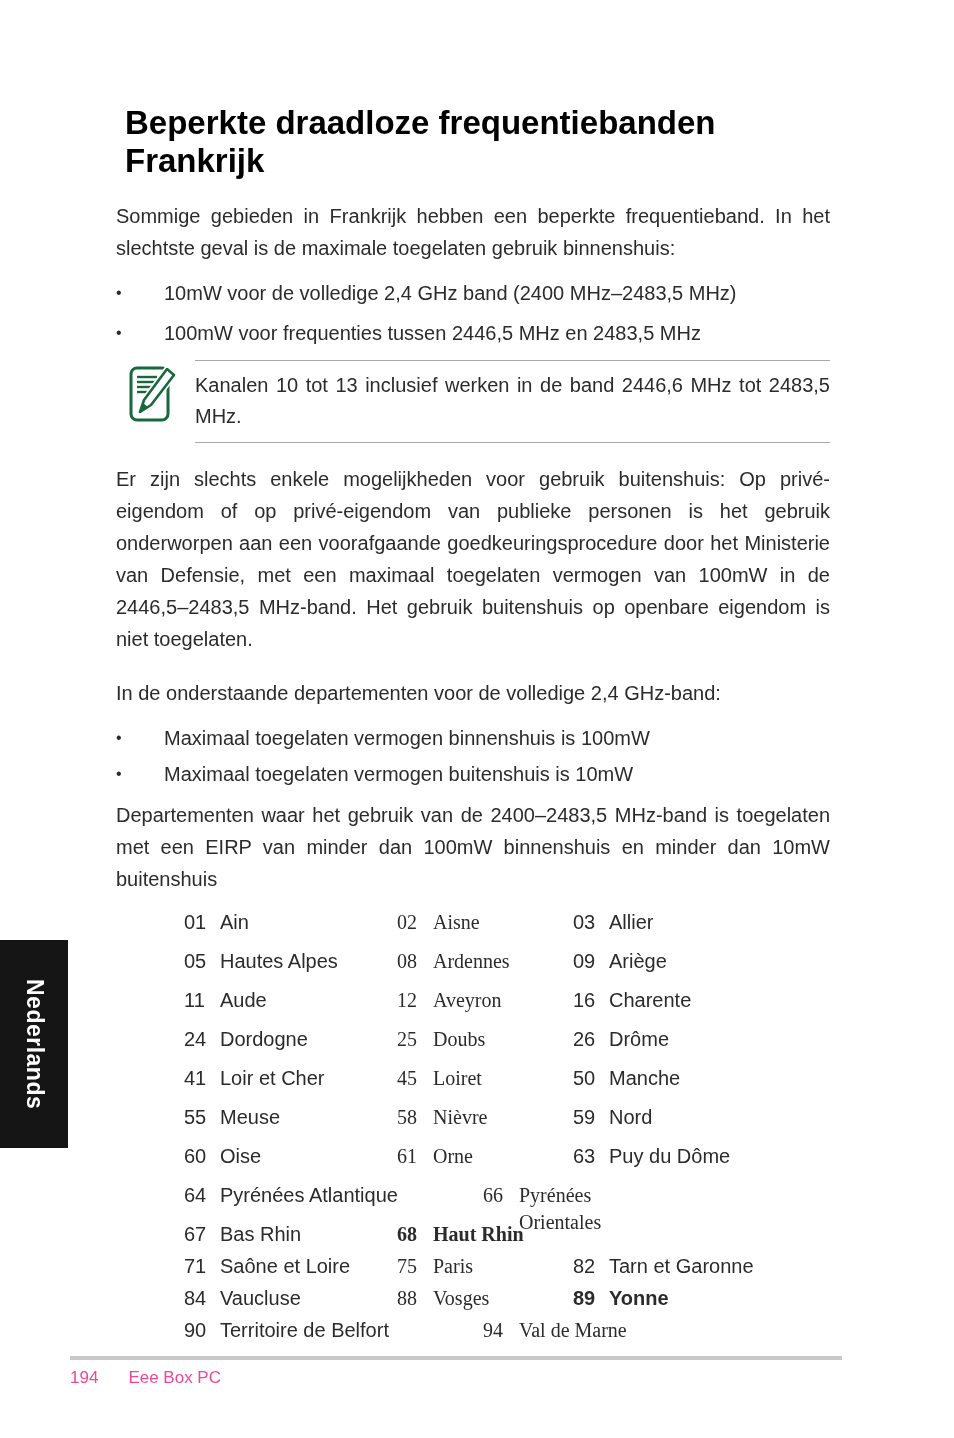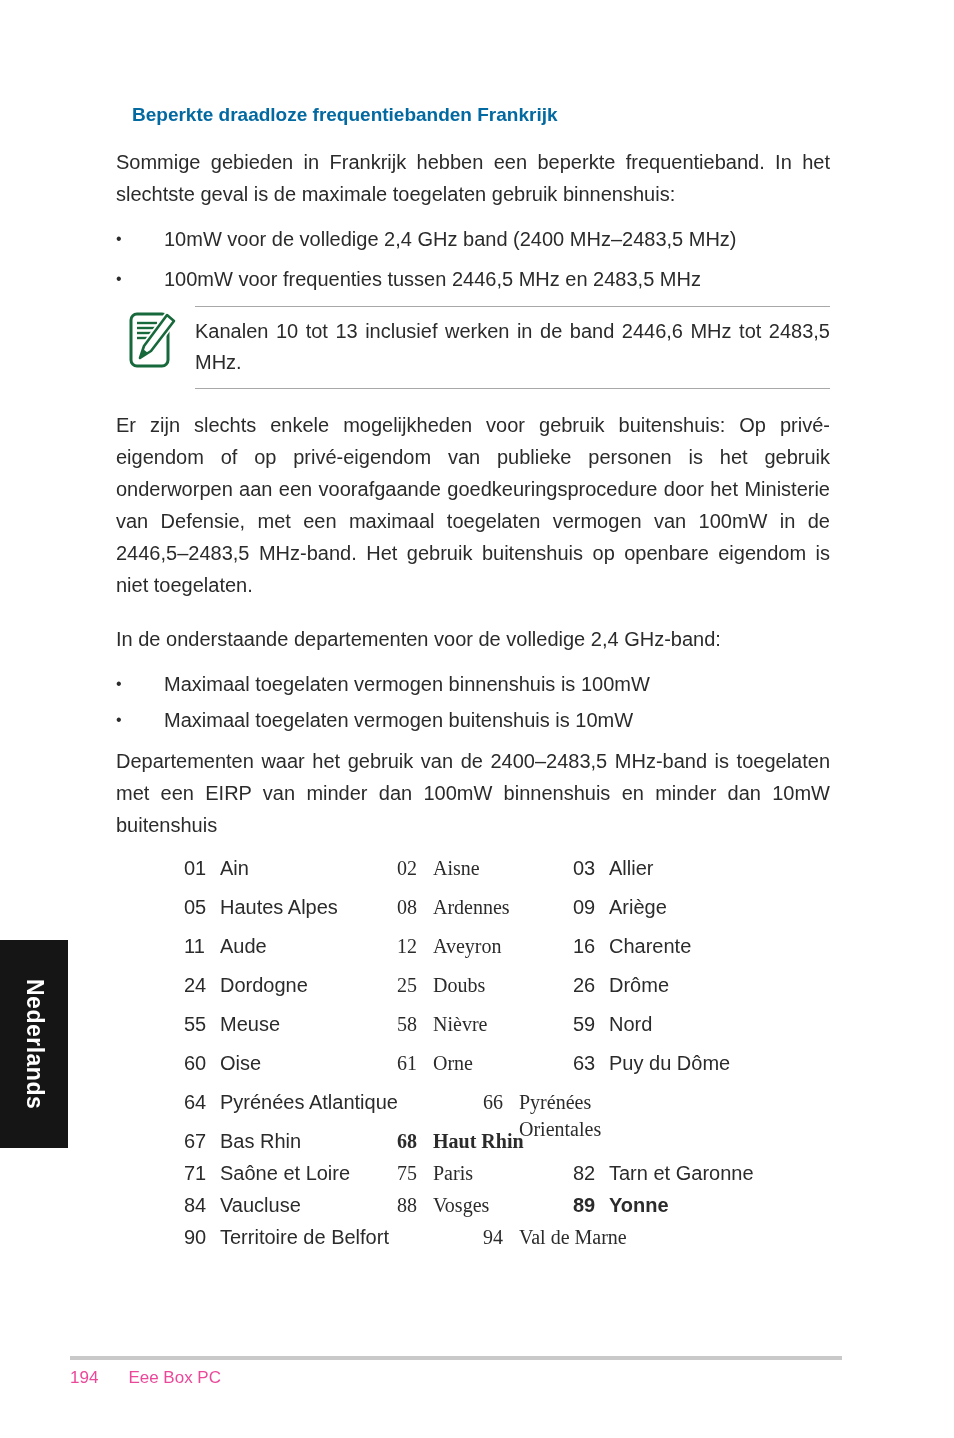--- a/index.html
+++ b/index.html
@@ -20,21 +20,21 @@
     background:var(--tab-bg);color:#fff;
     display:flex;align-items:center;justify-content:center;
   }
   .lang-tab span{
     writing-mode:vertical-rl;
     font-size:23px;font-weight:700;letter-spacing:.5px;white-space:nowrap;
   }
 
   
   .content{position:absolute;left:116px;top:104px;width:714px;}
-  h1.title{font-size:19px;font-weight:700;color:#0369a1;line-height:1.15;margin:0 0 20px 16px;}
+  h1.title{font-size:33px;font-weight:700;color:#000000;line-height:1.15;margin:0 0 20px 9px;}
   p.body{font-size:20px;line-height:32px;text-align:justify;margin:0 0 14px 0;}
   p.body.no-just{text-align:left;}
 
   ul.bullets{list-style:none;margin:4px 0 10px 0;}
   ul.bullets li{display:flex;font-size:20px;line-height:30px;margin-bottom:10px;}
   ul.bullets.tight li{margin-bottom:6px;}
   .bullet-glyph{width:48px;flex:none;font-size:16px;line-height:30px;color:var(--text);}
 
   
   .note{display:flex;align-items:flex-start;margin:12px 0 20px 0;}
@@ -182,20 +182,34 @@
             <span class="dept-num">25</span>
             <span class="dept-name">Doubs</span>
           </div>
           <div class="dept-cell">
             <span class="dept-num">26</span>
             <span class="dept-name">Drôme</span>
           </div>
         </div>
         <div class="dept-row">
           <div class="dept-cell">
+            <span class="dept-num">41</span>
+            <span class="dept-name">Loir et Cher</span>
+          </div>
+          <div class="dept-cell">
+            <span class="dept-num">45</span>
+            <span class="dept-name">Loiret</span>
+          </div>
+          <div class="dept-cell">
+            <span class="dept-num">50</span>
+            <span class="dept-name">Manche</span>
+          </div>
+        </div>
+        <div class="dept-row">
+          <div class="dept-cell">
             <span class="dept-num">55</span>
             <span class="dept-name">Meuse</span>
           </div>
           <div class="dept-cell">
             <span class="dept-num">58</span>
             <span class="dept-name">Nièvre</span>
           </div>
           <div class="dept-cell">
             <span class="dept-num">59</span>
             <span class="dept-name">Nord</span>

